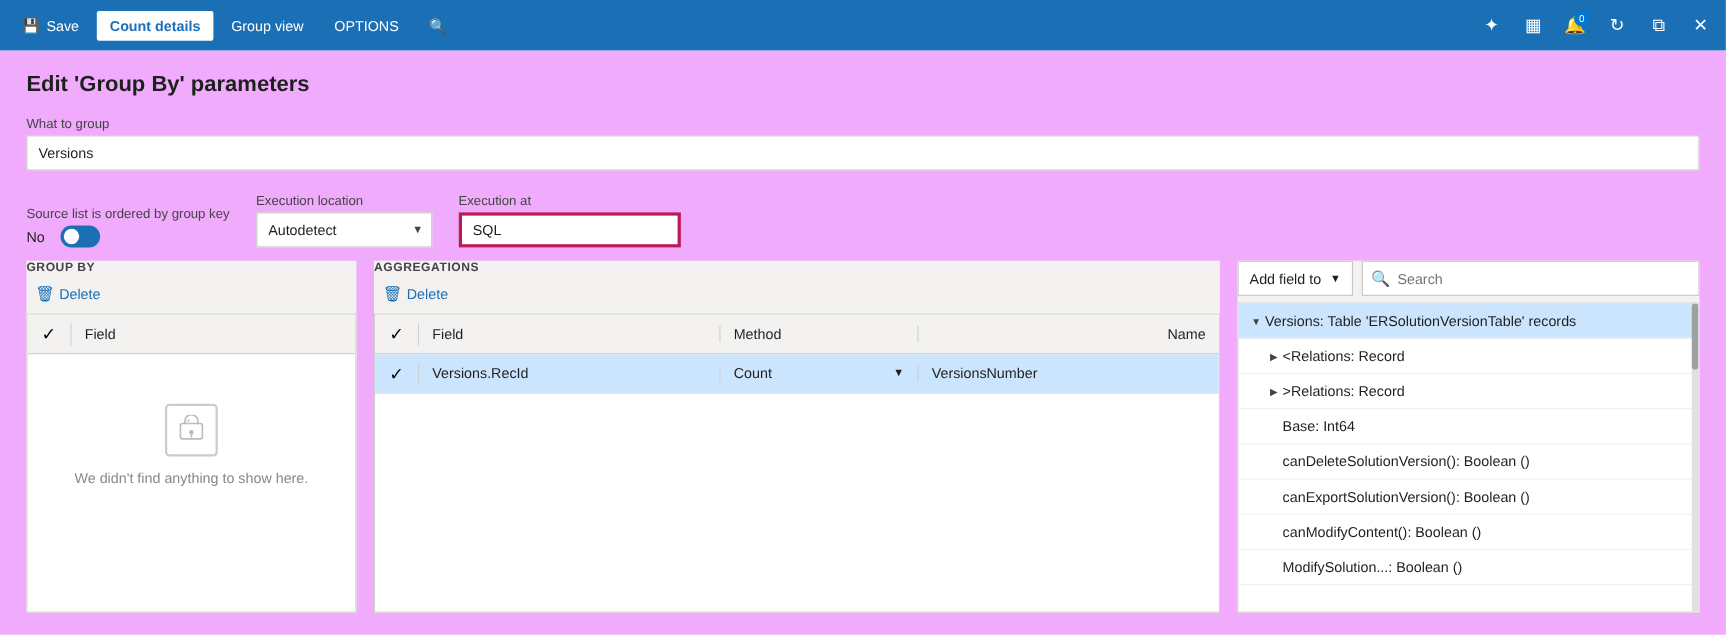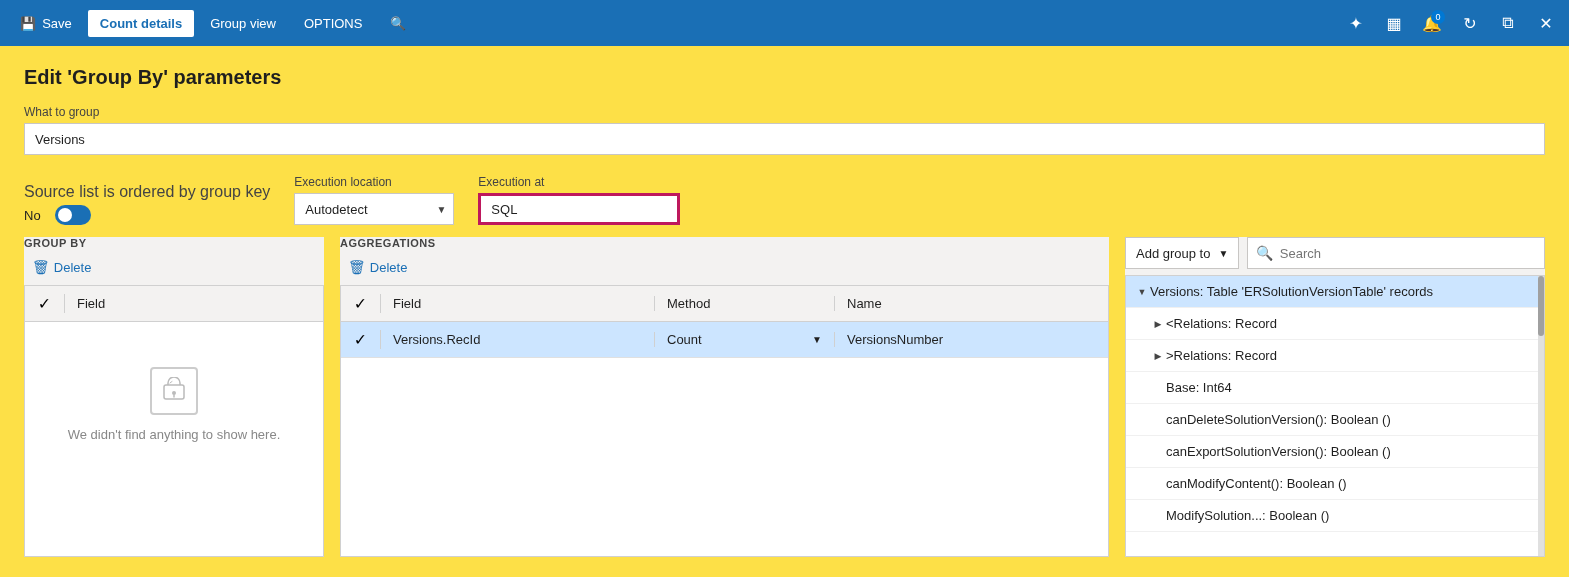--- a/index.html
+++ b/index.html
@@ -54,21 +54,21 @@
       width: 14px;
       height: 14px;
       font-size: 9px;
       display: flex;
       align-items: center;
       justify-content: center;
     }
 
     
     .content {
-      background: #fde047;
+      background: #f0abfc;
       padding: 20px 24px;
       height: calc(577px - 46px);
       display: flex;
       flex-direction: column;
       gap: 12px;
     }
     .page-title {
       font-size: 20px;
       font-weight: 600;
       color: #1f1f1f;
@@ -90,21 +90,21 @@
       height: 32px;
     }
 
     .form-row {
       display: flex;
       align-items: flex-end;
       gap: 24px;
       margin-top: 8px;
     }
     .form-group { display: flex; flex-direction: column; }
-    .toggle-label { font-size: 16px; color: #444; margin-bottom: 4px; }
+    .toggle-label { font-size: 12px; color: #444; margin-bottom: 4px; }
     .toggle-value { font-size: 13px; color: #1f1f1f; margin-right: 8px; }
     .toggle-row { display: flex; align-items: center; gap: 6px; }
     .toggle {
       width: 36px;
       height: 20px;
       background: #1a6fb5;
       border-radius: 10px;
       position: relative;
       cursor: pointer;
     }
@@ -492,41 +492,41 @@
           <span>Delete</span>
         </button>
       </div>
       <div class="table-container">
         <div class="table-header">
           <div class="th-check">
             <span>✓</span>
           </div>
           <div class="th-cell" style="flex:2;">Field</div>
           <div class="th-cell" style="width:180px; min-width:180px; flex:none;">Method</div>
-          <div class="th-cell" style="flex:2;">Name</div>
+          <div class="th-cell" style="flex:2;text-align:right;">Name</div>
         </div>
 
         <div class="table-row-data">
           <div class="td-check">
             <span>✓</span>
           </div>
           <div class="td-cell" style="flex:2;">Versions.RecId</div>
           <div class="td-cell-method">
             <span>Count</span>
             <span style="font-size:10px;">▼</span>
           </div>
           <div class="td-cell" style="flex:2;">VersionsNumber</div>
         </div>
       </div>
     </div>
 
     <div class="field-browser">
       <div class="field-browser-toolbar">
         <button class="add-field-btn">
-          <span>Add group to</span>
+          <span>Add field to</span>
           <span style="font-size:10px; margin-left:4px;">▼</span>
         </button>
         <div class="search-box">
           <span style="color:#888; font-size:14px;">🔍</span>
           <input type="text" placeholder="Search" style="">
         </div>
       </div>
       <div class="tree-container">
 
         <div class="tree-item selected">

